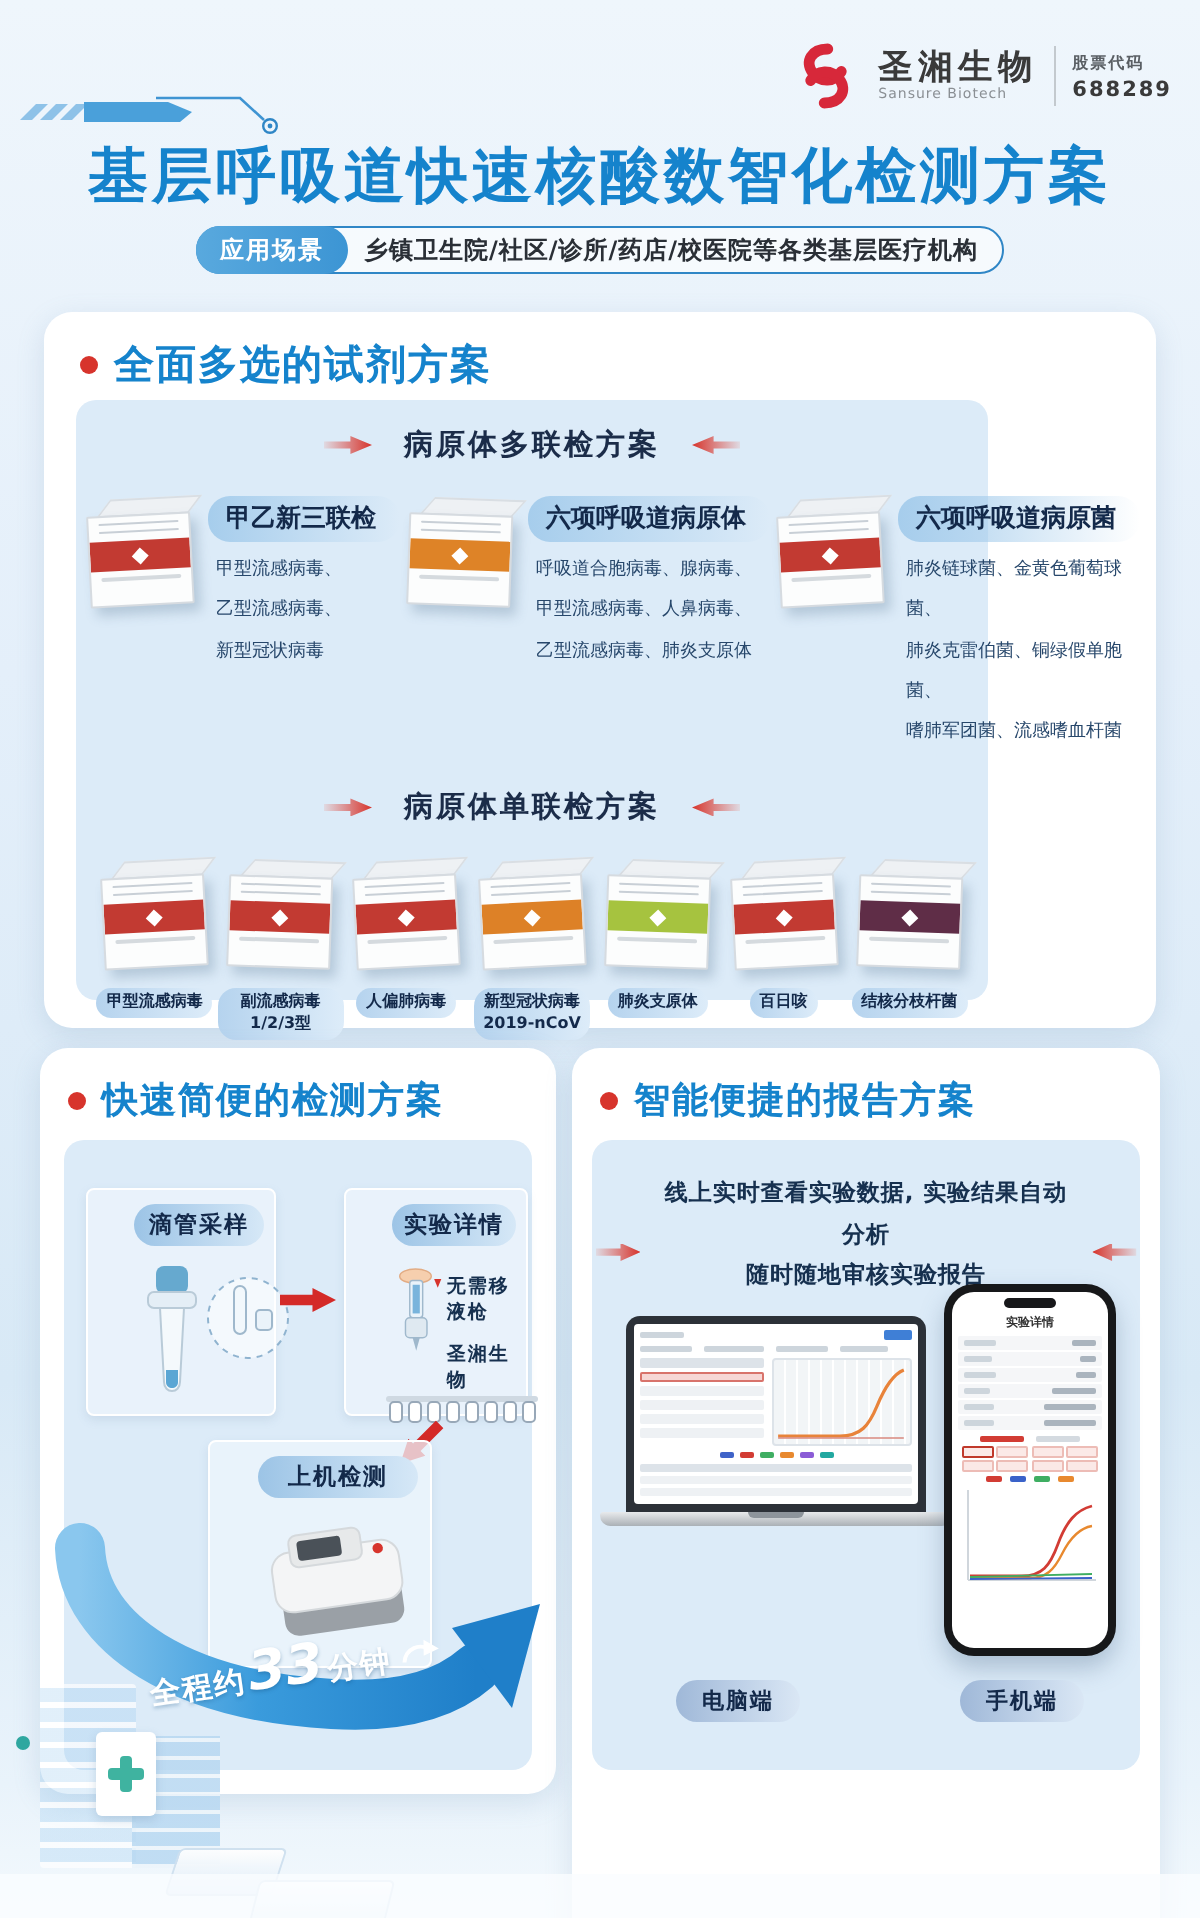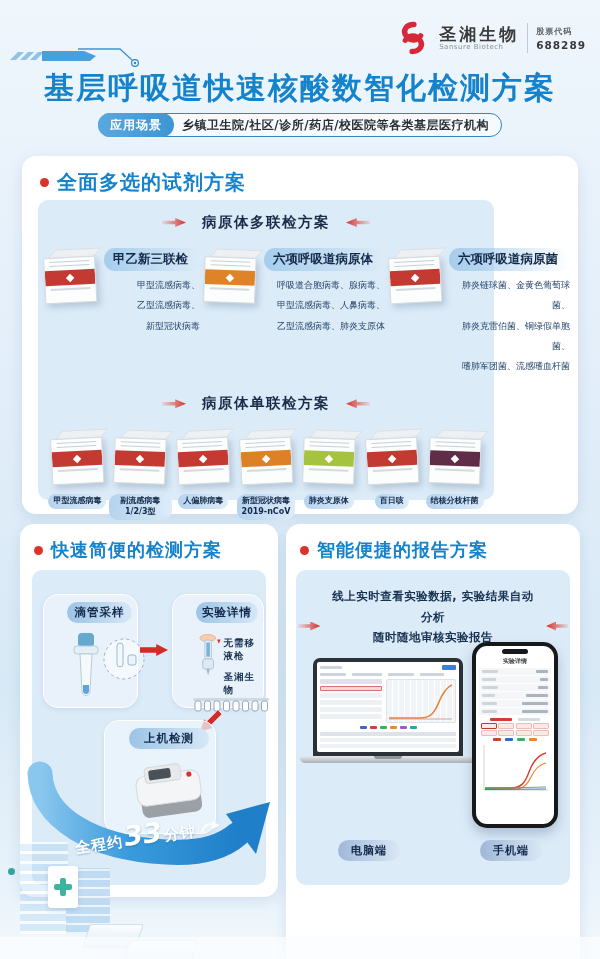--- a/index.html
+++ b/index.html
@@ -48,29 +48,29 @@
 .bl { margin-top:3px; background:#d5dade; }
 .band { position:relative; margin-top:4px; height:15px; width:100%; }
 .diamond { position:absolute; left:50%; top:50%; width:6px; height:6px; background:#fff; transform:translate(-50%,-50%) rotate(45deg); }
 .tilt-a { transform:rotate(-3deg); } .tilt-b { transform:rotate(2deg); }
 
 .mrow { display:flex; padding:12px 4px 0 4px; }
 .mproduct { display:flex; flex:1; gap:8px; padding:4px 2px; }
 .mtext { min-width:0; }
 .mlabel { display:inline-block; background:linear-gradient(90deg,#a6cdec,rgba(224,238,250,0));
   border-radius:11px; padding:3px 12px 3px 9px; font-size:12.5px; font-weight:bold; color:#13294a; white-space:nowrap; }
-.mdesc { font-size:9px; line-height:2.25; color:#27476b; white-space:pre-line; margin:4px 0 0 4px;text-align:right; }
+.mdesc { font-size:9px; line-height:2.25; color:#27476b; white-space:pre-line; margin:4px 0 0 4px; }
 
 .srow { display:flex; justify-content:space-between; padding:16px 8px 0; }
 .sproduct { display:flex; flex-direction:column; align-items:center; flex:1; min-width:0; }
 .spill { margin-top:9px; background:linear-gradient(90deg,#b5d3ee,#ddecf9); border-radius:9px;
   padding:2px 5px; font-size:8px; font-weight:bold; color:#13294a; white-space:pre-line; text-align:center; line-height:1.35; }
 
 
-.step-box { position:absolute; background:#e9f2fb; border:1.5px solid #fff; border-radius:15px;
+.step-box { position:absolute; background:#e9f2fb; border:1.5px solid #fff; border-radius:4px;
   box-shadow:0 2px 5px rgba(120,150,180,.18);padding-left:18px; }
 .step-head { margin:7px auto 0; width:86%; text-align:center; background:linear-gradient(90deg,#9cc4e6,#d6e8f7);
   border-radius:11px; font-size:11.5px; font-weight:bold; color:#13294a; padding:3px 0; letter-spacing:1px; }
 .red-arrow { position:absolute; width:28px; height:12px; background:#d42a28;
   clip-path:polygon(0 28%,58% 28%,58% 0,100% 50%,58% 100%,58% 72%,0 72%); }
 .note { font-size:9.5px; font-weight:bold; color:#16304f; letter-spacing:1px; }
 .swoosh { position:absolute; pointer-events:none; }
 .dur { position:absolute; display:flex; align-items:baseline; gap:1px; color:#fff; font-weight:bold;
   transform:rotate(-8deg); text-shadow:0 1px 2px rgba(20,80,130,.35); }
 .dur .t { font-size:15px; letter-spacing:1px; }

